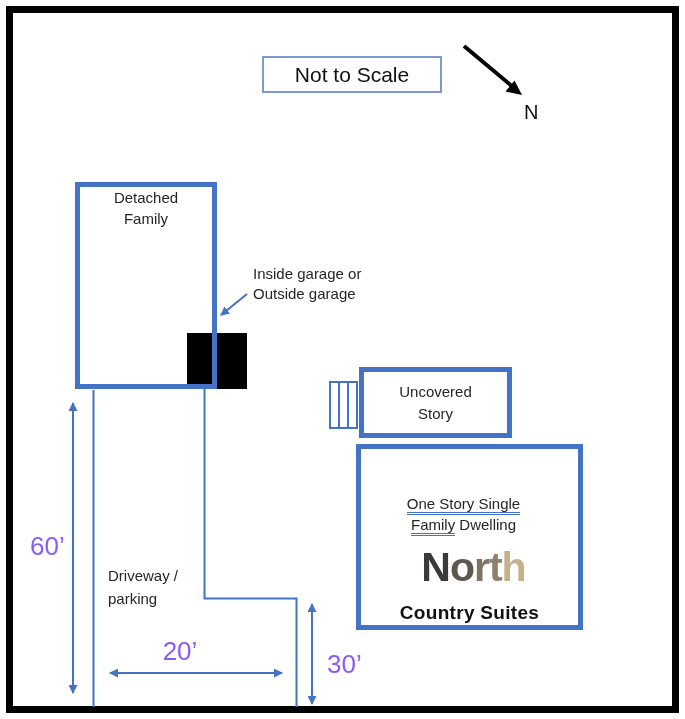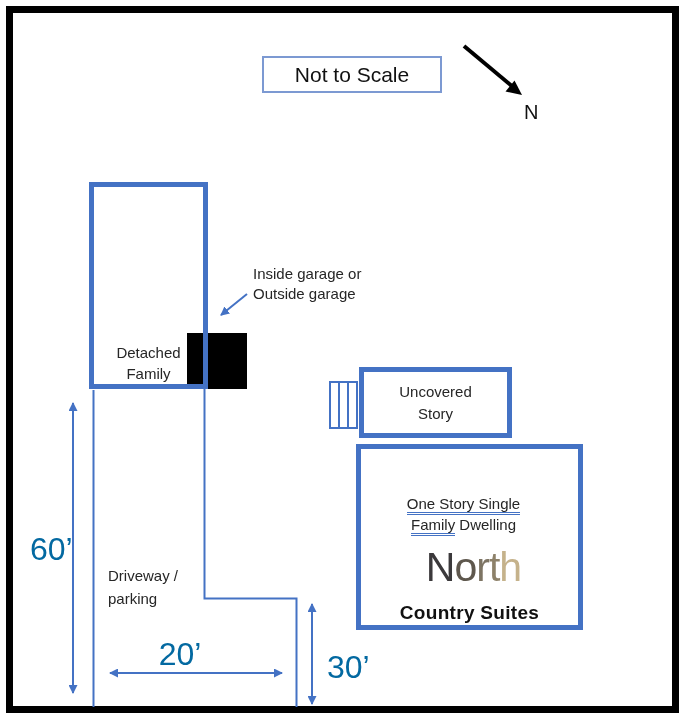--- a/index.html
+++ b/index.html
@@ -9,34 +9,34 @@
   }
   .frame{position:absolute;left:6px;top:6px;width:673px;height:707px;
     border:7px solid #000;box-sizing:border-box;}
   .scale-box{position:absolute;left:262px;top:56px;width:180px;height:37px;
     border:2px solid #7c99d2;box-sizing:border-box;display:flex;align-items:center;justify-content:center;
     font-size:21px;color:#111;}
   .n-label{position:absolute;left:524px;top:101px;font-size:20px;color:#111;}
   .overlay{position:absolute;left:0;top:0;width:685px;height:719px;pointer-events:none;}
   .bin{position:absolute;left:187px;top:333px;width:60px;height:56px;background:#000;z-index:1;}
   .bldg{position:absolute;border:5px solid #4472C4;box-sizing:border-box;background:transparent;z-index:2;}
-  .garage{left:75px;top:182px;width:119px;height:207px;display:flex;align-items:flex-end;justify-content:center;margin-left:14px;}
+  .garage{left:75px;top:182px;width:142px;height:207px;display:flex;align-items:flex-start;justify-content:center;}
   .deck{left:359px;top:367px;width:153px;height:71px;display:flex;align-items:center;justify-content:center;}
   .dwelling{left:356px;top:444px;width:227px;height:186px;}
   .bldg-label{font-size:15px;line-height:22px;text-align:center;color:#262626;}
   .garage .bldg-label{line-height:21px;}
   .garbage-note{position:absolute;left:253px;top:264px;font-size:15px;line-height:19.5px;color:#262626;z-index:3;}
   .dwelling-label{position:absolute;left:0;right:12px;top:44px;text-align:center;
     font-size:15px;line-height:21px;color:#262626;}
   .ul-double{border-bottom:3px double #4472C4;padding-bottom:0;}
   .logo{position:absolute;left:0;right:0;top:98px;text-align:center;}
-  .logo-word{font-size:41px;font-weight:normal;letter-spacing:-1px;line-height:40px;margin-left:8px;}
+  .logo-word{font-size:41px;font-weight:bold;letter-spacing:-1px;line-height:40px;margin-left:8px;}
   .logo-sub{font-size:19px;font-weight:bold;color:#111;letter-spacing:.3px;line-height:20px;margin-top:16px;}
   .driveway-label{position:absolute;left:108px;top:524px;font-size:15px;line-height:23px;color:#262626;margin-top:40px;}
-  .dim{position:absolute;font-size:32px;color:#0369a1;}
+  .dim{position:absolute;font-size:26px;color:#8b5cf6;}
   .dim-60{left:30px;top:531px;}
   .dim-20{left:145px;top:636px;width:70px;text-align:center;}
   .dim-30{left:327px;top:649px;}
 </style>
 </head>
 <body>
 
 <div class="canvas">
 
   <div class="frame"></div>

